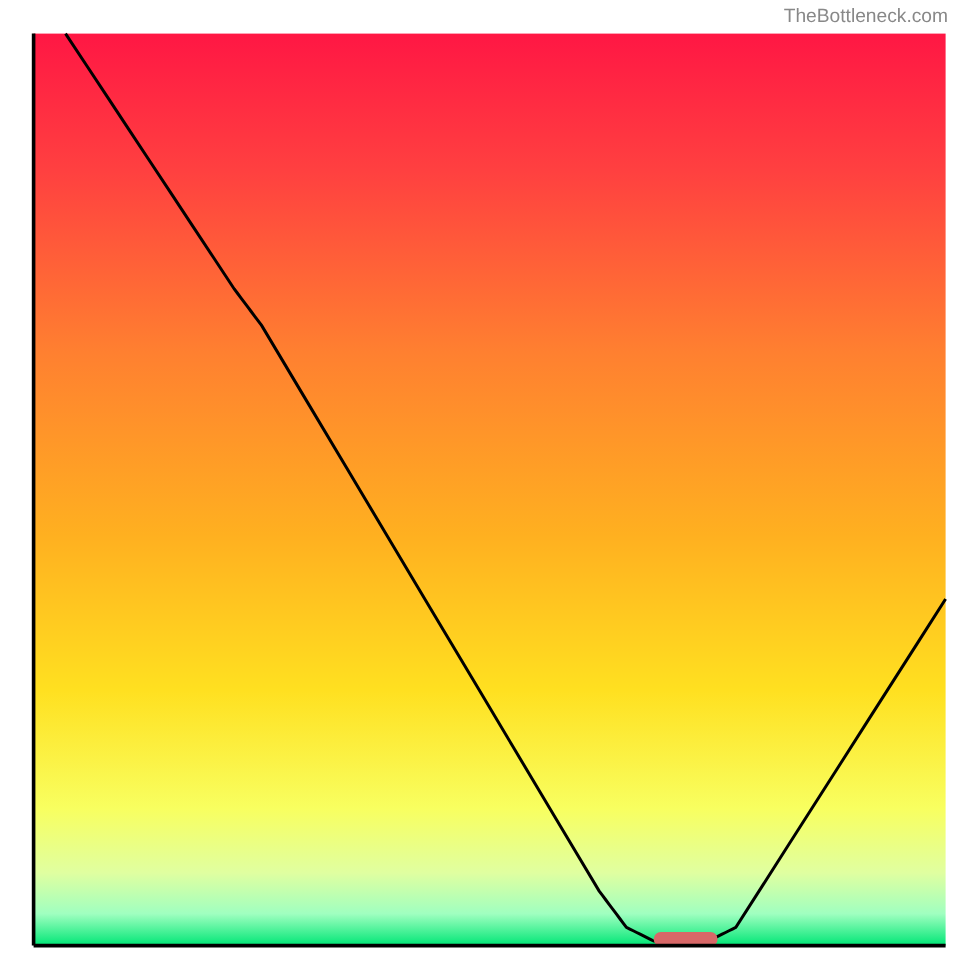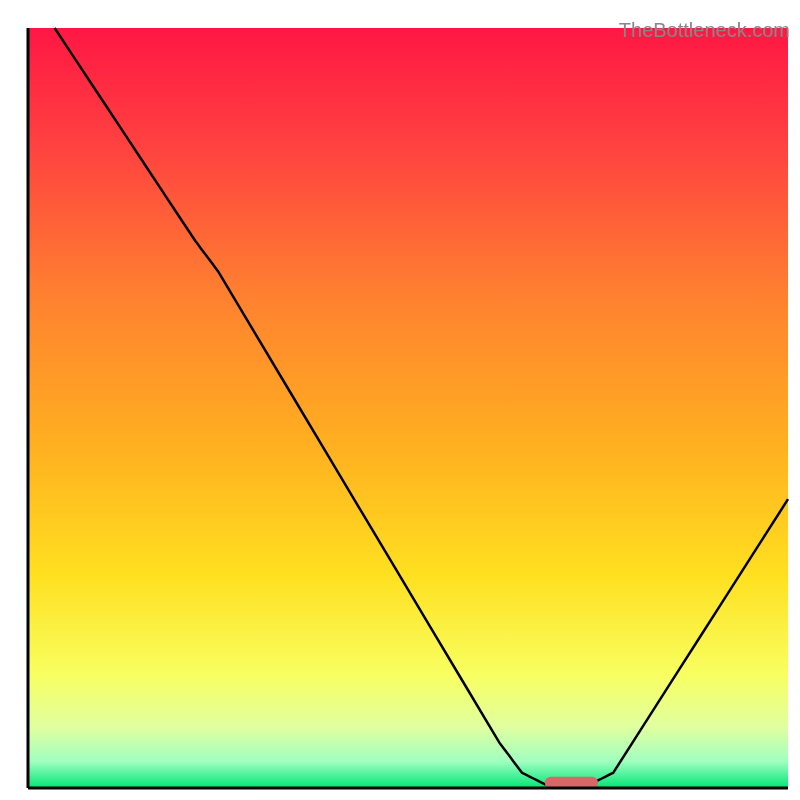--- a/index.html
+++ b/index.html
@@ -10,24 +10,24 @@
     background: white;
     font-family: Arial, sans-serif;
   }
   .chart-container {
     position: relative;
     width: 800px;
     height: 800px;
   }
   .watermark {
     position: absolute;
-    top: 19px;
+    top: 5px;
     right: 10px;
     color: #888;
-    font-size: 20px;
+    font-size: 16px;
     font-weight: normal;
     z-index: 10;
   }
   svg {
     display: block;
   }
 </style>
 </head>
 <body>
 

